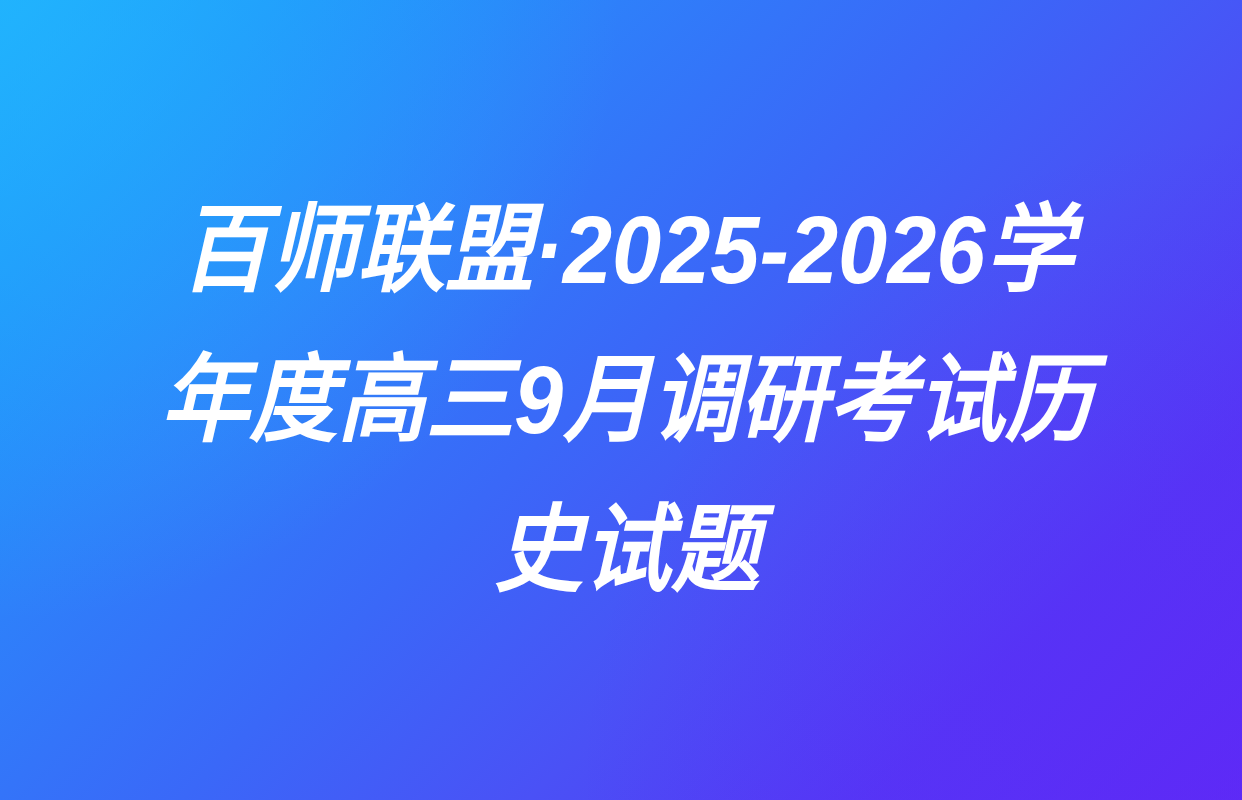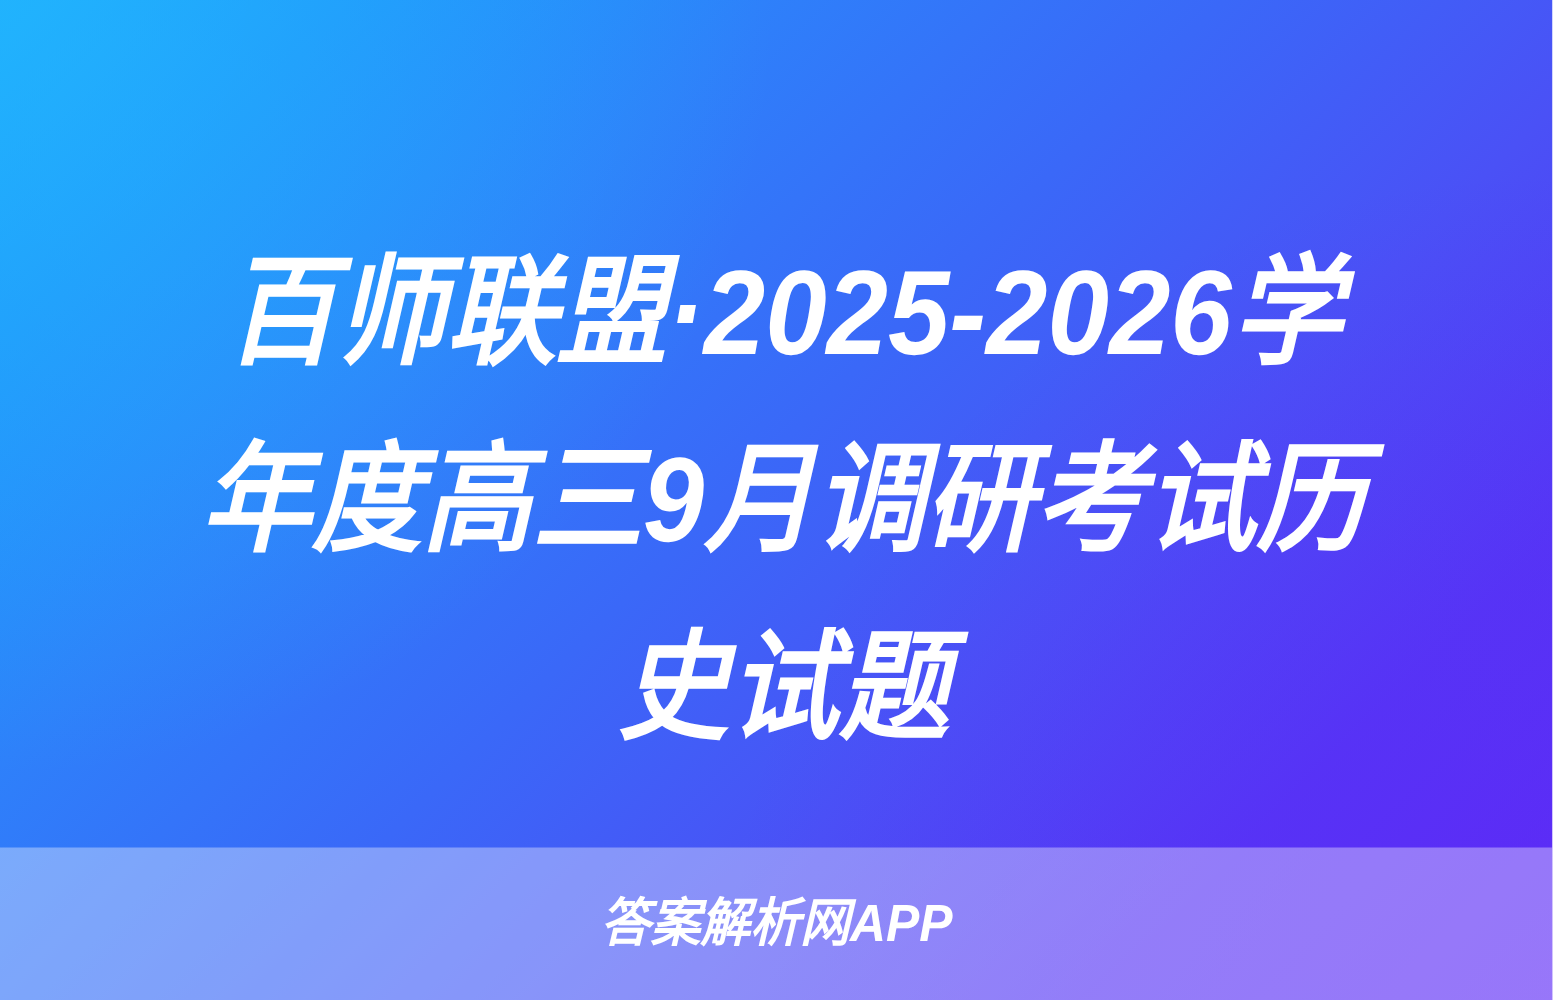--- a/index.html
+++ b/index.html
@@ -100,17 +100,14 @@
 <body>
 
 <div class="poster">
 
   <div class="headline">
     <span class="headline-line">百师联盟·2025-2026学</span>
     <span class="headline-line">年度高三9月调研考试历</span>
     <span class="headline-line">史试题</span>
   </div>
 
-  <div class="footer-band">
-    <span class="footer-text">答案解析网APP</span>
-  </div>
 
 </div>
 
 </body></html>

